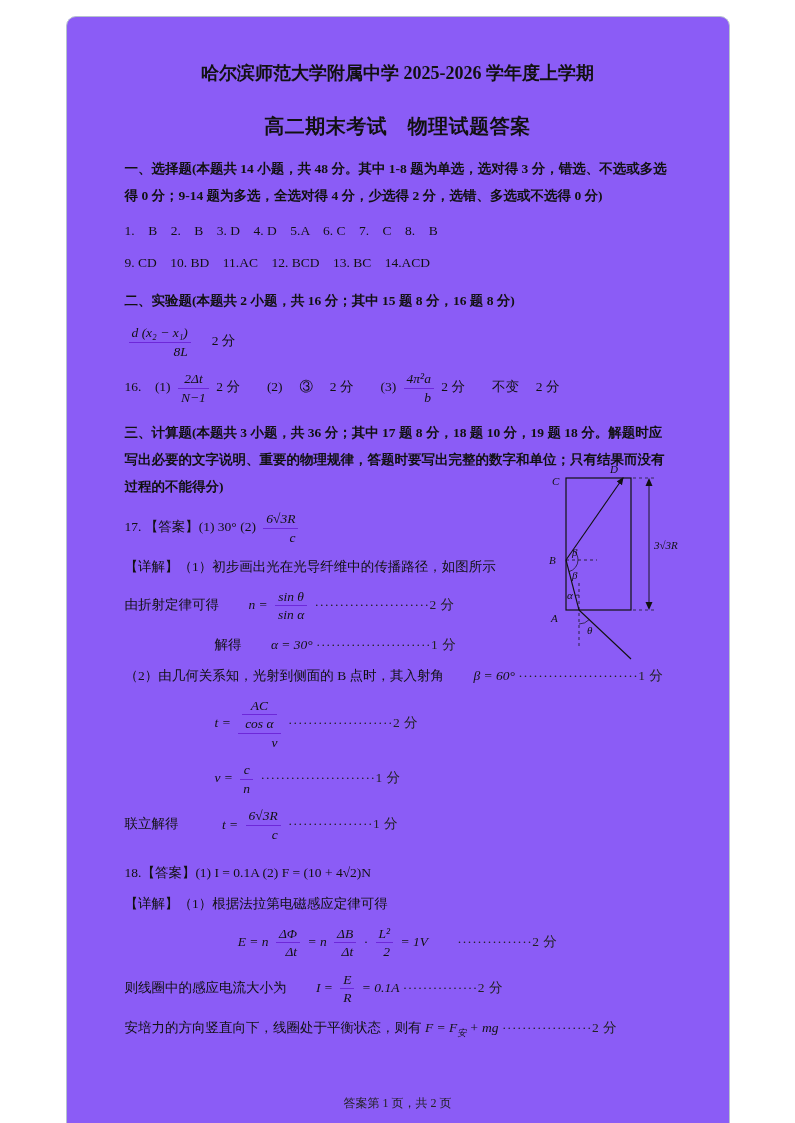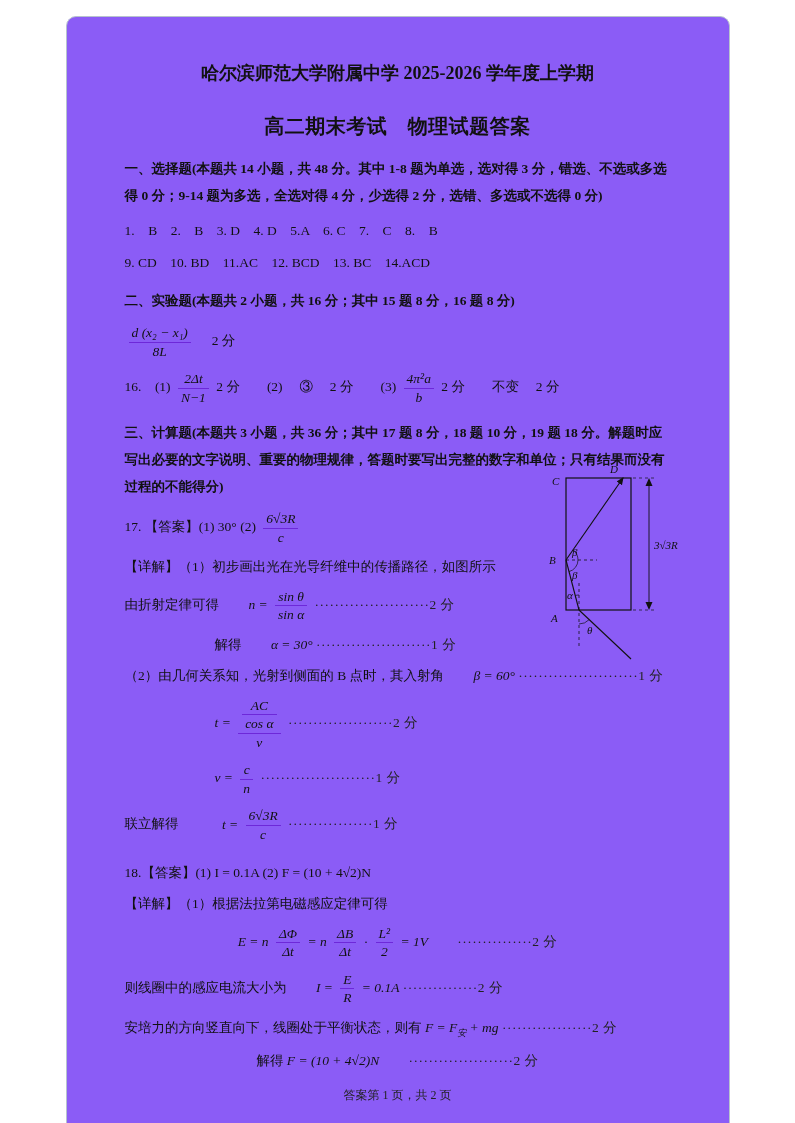--- a/index.html
+++ b/index.html
@@ -11,32 +11,32 @@
   .content { padding:34px 58px 0; font-size:13.5px; line-height:1.6; }
   .title { font-size:18px; font-weight:700; text-align:center; margin:8px 0 0; }
   .subtitle { font-size:20px; font-weight:700; text-align:center; margin:22px 0 0; letter-spacing:.5px; }
   .sec-heading { font-weight:700; line-height:2.0; margin:13px 0 0; }
   .line { margin:11px 0 0; }
   .fl { margin:10px 0 0; }
   .math { font-style:italic; }
   .frac { display:inline-block; vertical-align:middle; text-align:center;
           line-height:1.15; margin:1px 4px; }
   .frac .num { display:block; border-bottom:1px solid #6d28d9; padding:0 3px 1px; }
-  .frac .den { display:block; padding:1px 3px 0; }
+  .frac .den { display:block; padding:1px 3px 0;text-align:right; }
   .frac .frac { margin:0 1px; }
   .ind { margin-left:90px; }
   .ml26 { margin-left:26px; }
   .ml40 { margin-left:40px; }
   .center { text-align:center; }
   .dots { color:#222; letter-spacing:.5px; }
   sub.cjk-sub { font-size:9px; }
   .figure { position:absolute; top:446px; right:8px; width:178px; height:247px; }
   .figure text { font-size:11px; font-style:italic; fill:#111;
                  font-family:"Liberation Serif","DejaVu Serif",serif; }
-  .footer { position:absolute; bottom:34px; left:0; width:100%;
+  .footer { position:absolute; bottom:26px; left:0; width:100%;
             text-align:center; font-size:12px; color:#222; }
 </style>
 </head>
 <body>
 
 <div class="page">
   <div class="content">
 
     <h1 class="title">哈尔滨师范大学附属中学 2025-2026 学年度上学期</h1>
     <h2 class="subtitle">高二期末考试　物理试题答案</h2>
@@ -130,25 +130,20 @@
       <span class="dots">···············2 分</span>
     </p>
 
 
     <p class="fl">
       <span>安培力的方向竖直向下，线圈处于平衡状态，则有</span>
       <span class="math"><span>F = F</span><sub class="cjk-sub">安</sub> <span>+ mg</span></span>
       <span class="dots">··················2 分</span>
     </p>
 
-    <p class="fl center">
-      <span>解得</span>
-      <span class="math">F = (10 + 4√2)N</span>
-      <span class="dots ml26">·····················2 分</span>
-    </p>
 
   </div>
 
   <div class="figure">
     <svg viewBox="0 0 178 247" width="178" height="247">
       <defs>
         <marker id="arr" markerWidth="9" markerHeight="9" refX="6" refY="3" orient="auto">
           <path d="M0,0 L7,3 L0,6 z" fill="#111"></path>
         </marker>
       </defs>

